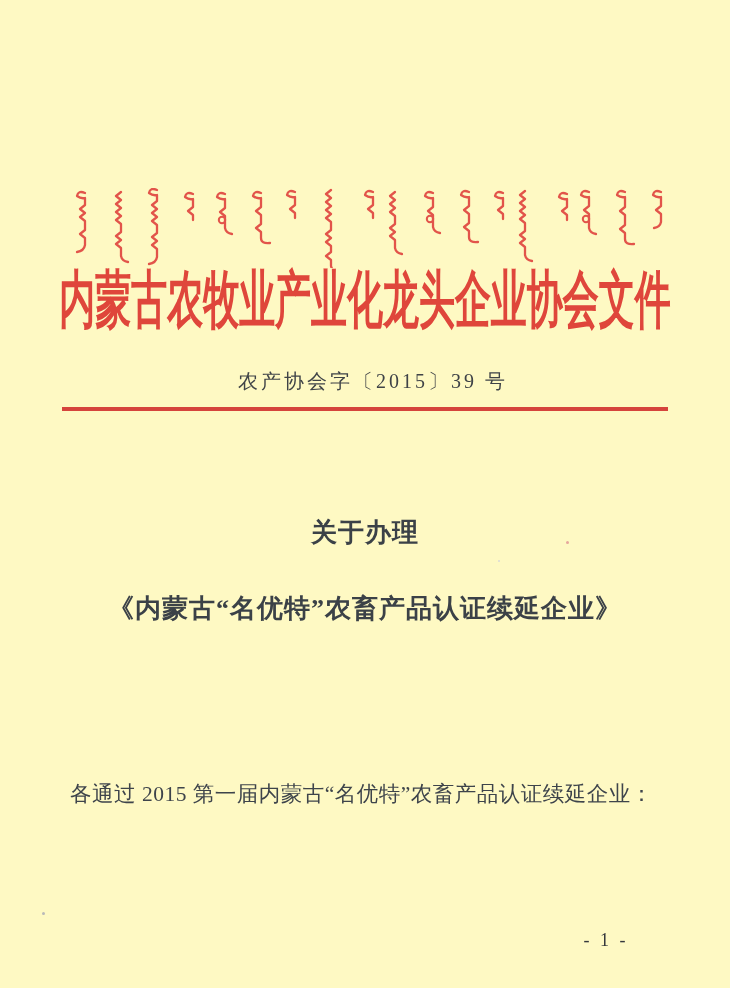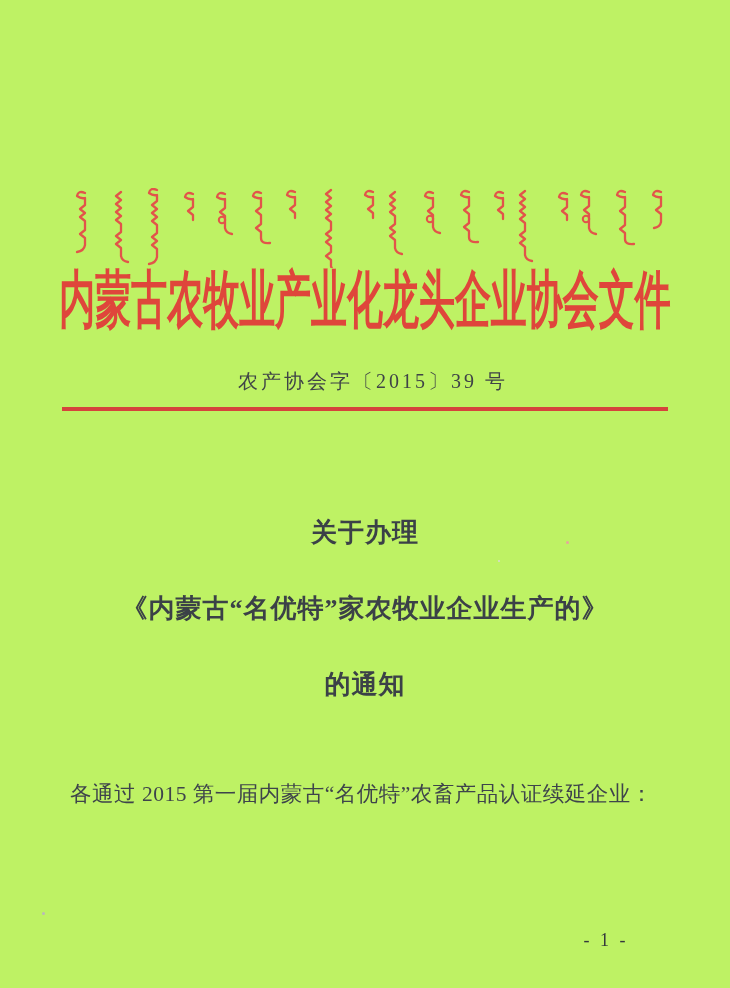--- a/index.html
+++ b/index.html
@@ -4,21 +4,21 @@
 <style>
   * { margin: 0; padding: 0; box-sizing: border-box; }
   html, body { background: #ffffff; }
   body {
     font-family: "Liberation Serif", "DejaVu Serif", serif;
     width: 730px; height: 988px;
   }
   .page {
     position: relative;
     width: 730px; height: 988px;
-    background: #bef264;
+    background: #fef9c3;
     overflow: hidden;
   }
 
   
   .mongol-banner {
     position: absolute;
     left: 75px; top: 188px;
     width: 590px; height: 80px;
   }
   .mongol-banner path { fill: none; stroke: #e2544a; stroke-width: 2.3; stroke-linecap: round; stroke-linejoin: round; }
@@ -147,22 +147,21 @@
   <div class="org-title-wrap">
     <h1 class="org-title">内蒙古农牧业产业化龙头企业协会文件</h1>
   </div>
 
   <div class="doc-number">农产协会字〔2015〕39 号</div>
 
   <div class="red-rule"></div>
 
   <div class="doc-title">
     <div>关于办理</div>
-    <div>《内蒙古“名优特”家农牧业企业生产的》</div>
-    <div>的通知</div>
+    <div>《内蒙古“名优特”农畜产品认证续延企业》</div>
   </div>
 
   <div class="body-text">
     <p>各通过 2015 第一届内蒙古“名优特”农畜产品认证续延企业：</p>
   </div>
 
   <div class="page-number">- 1 -</div>
 
   <div class="speck speck-1"></div>
   <div class="speck speck-2"></div>

